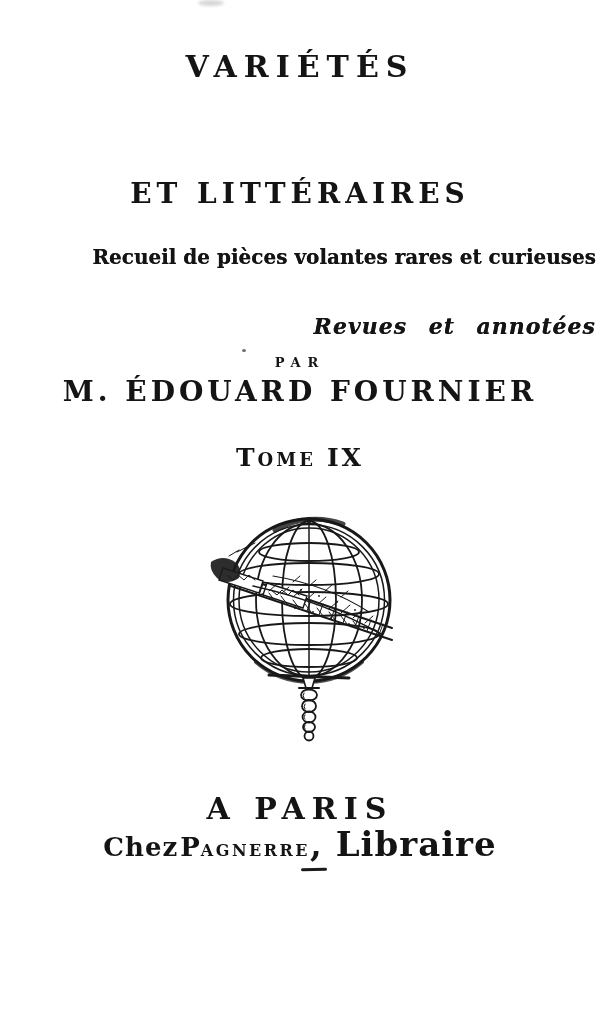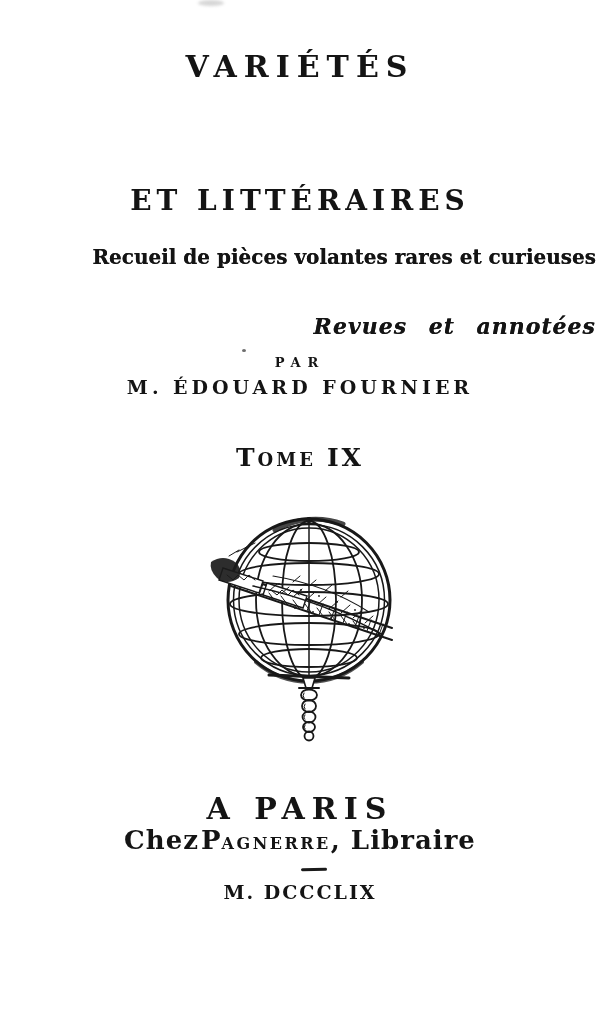--- a/index.html
+++ b/index.html
@@ -14,42 +14,42 @@
   }
   .line{
     position:absolute;left:0;right:0;
     text-align:center;line-height:1;white-space:nowrap;
     color:#141414;
   }
   .ink{text-shadow:0 0 0.6px rgba(15,15,15,0.85);text-align:right;}
 
   .title1{top:52px;font-size:30px;font-weight:700;letter-spacing:7px;}
   .title2{top:112px;font-size:43px;font-weight:700;letter-spacing:11px;}
-  .title3{top:187px;font-size:28px;font-weight:700;letter-spacing:5px;}
+  .title3{top:180px;font-size:28px;font-weight:700;letter-spacing:5px;}
 
   .sub1{top:247px;font-size:20px;font-weight:700;}
   .sub2{top:275px;font-size:20px;font-weight:700;}
 
   .note{top:315px;font-size:22px;font-style:italic;font-weight:700;word-spacing:13px;letter-spacing:1px;margin-left:48px;}
 
   .par{top:356px;font-size:13px;font-weight:700;letter-spacing:7px;}
-  .author{top:378px;font-size:19px;font-weight:700;letter-spacing:4px;}
+  .author{top:378px;font-size:28px;font-weight:700;letter-spacing:4px;}
 
   .tome{top:445px;letter-spacing:3px;font-weight:700;}
   .vol-initial{font-size:25px;}
   .vol-body{font-size:18px;letter-spacing:3px;}
   .vol-num{font-size:25px;margin-left:11px;}
 
   .city{top:794px;font-size:30px;font-weight:700;letter-spacing:7px;}
 
   .publisher{top:827px;font-size:26px;font-weight:700;letter-spacing:1px;}
   .pub-chez{margin-right:2px;}
   .pub-init{font-size:26px;}
   .pub-rest{font-size:16px;letter-spacing:2.5px;}
-  .pub-suffix{font-size:26px;}
+  .pub-suffix{font-size:34px;}
 
   .rule{
     position:absolute;top:868px;left:297px;
     width:26px;height:3px;background:#1a1a1a;border-radius:2px;
     transform:rotate(-1deg);
   }
   .year{top:883px;font-size:19px;font-weight:700;letter-spacing:2px;}
 
   .emblem{
     position:absolute;top:512px;left:205px;width:200px;height:235px;
@@ -198,15 +198,14 @@
   </div>
 
   <div class="line city">A PARIS</div>
 
   <div class="line publisher">
     <span class="pub-chez">Chez</span><span class="pub-init">P</span><span class="pub-rest">AGNERRE</span><span class="pub-suffix">, Libraire</span>
   </div>
 
   <div class="rule"></div>
 
-  <div class="line year">M. DCCCLIX</div>
 
 </div>
 
 </body></html>

